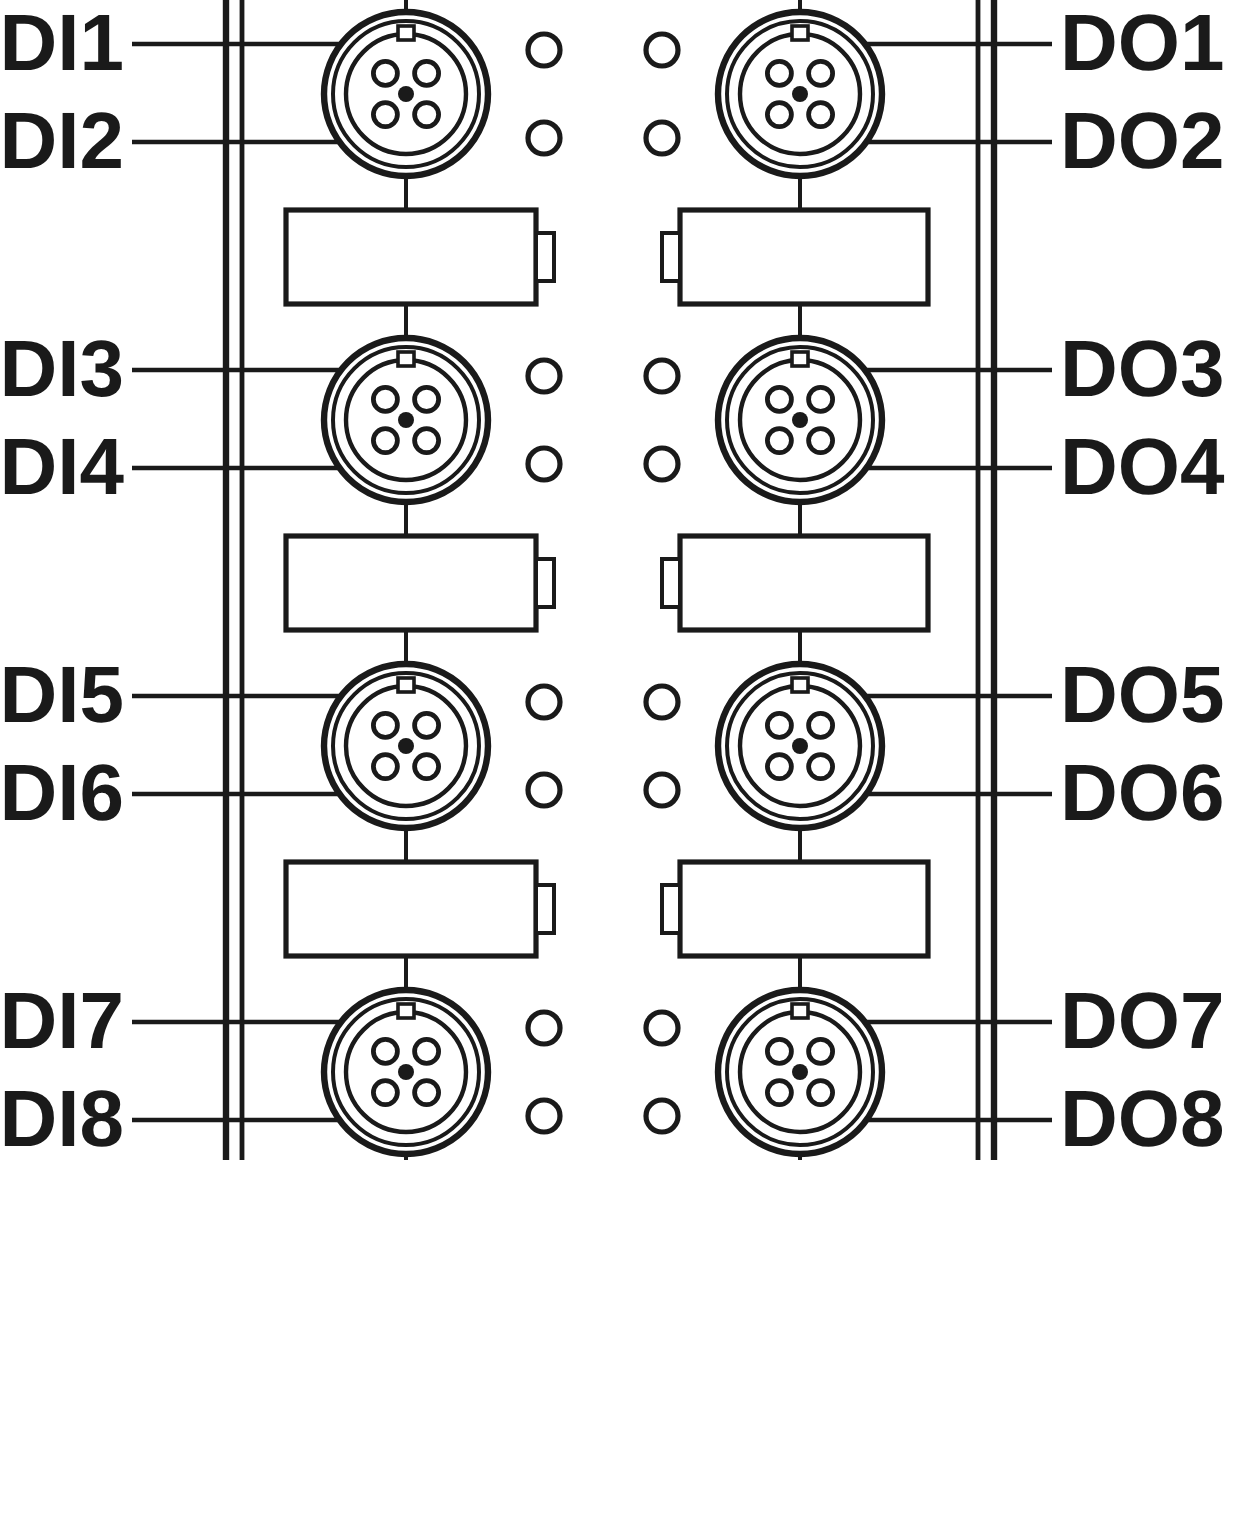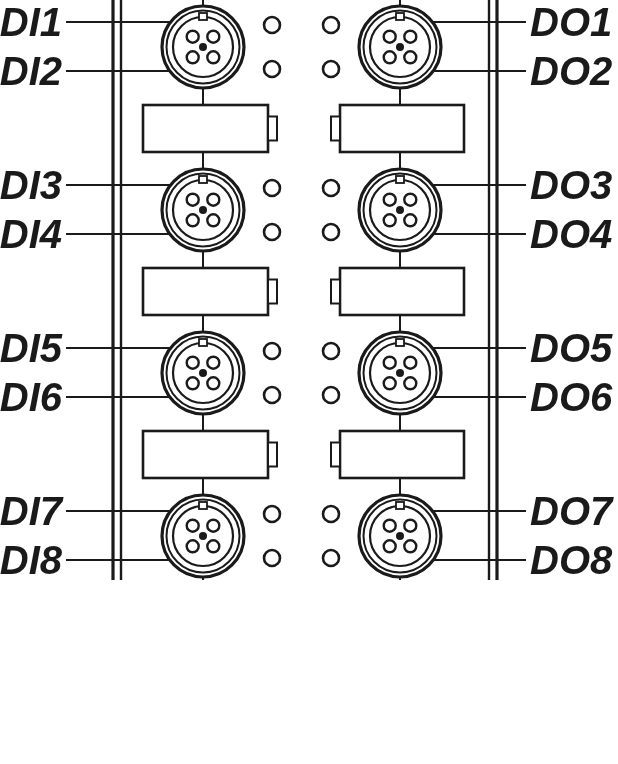--- a/index.html
+++ b/index.html
@@ -1,21 +1,20 @@
 <!DOCTYPE html>
 <html><head>
 <meta charset="utf-8">
 <style>
   html, body { margin: 0; padding: 0; background: #ffffff; }
   .stage {
     width: 618px; height: 580px;
     position: relative;
     background: #ffffff;
     overflow: hidden;
-    font-style: italic;
   }
   svg { display: block; }
   text {
     font-family: "Liberation Sans", "DejaVu Sans", sans-serif;
     font-weight: bold;
   }
 </style>
 </head>
 <body>
 

